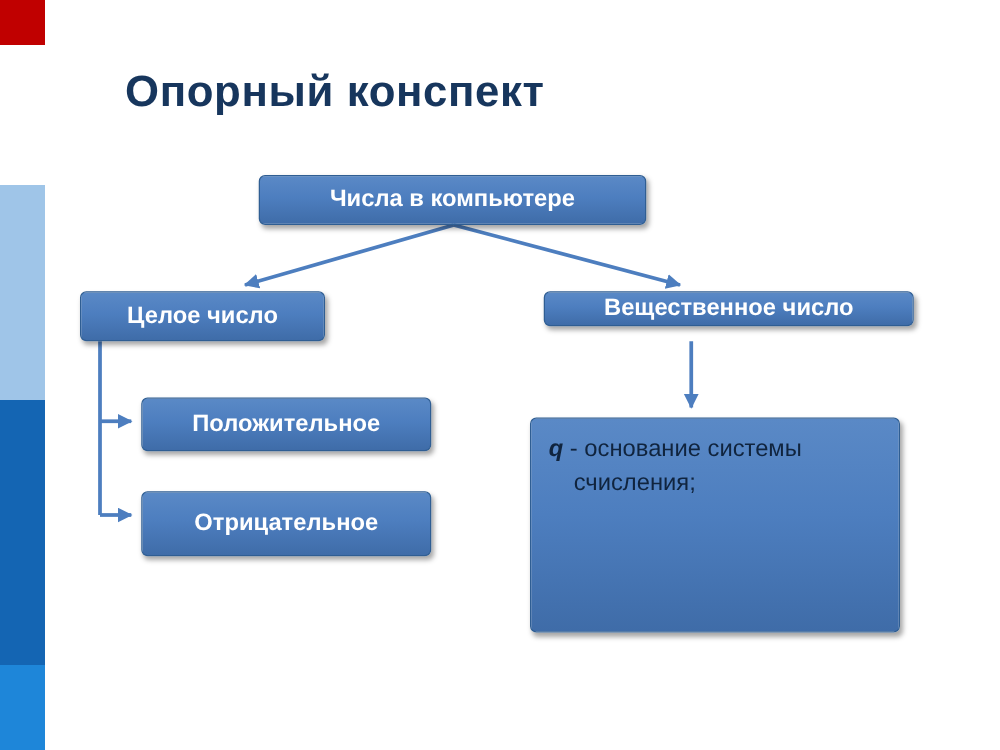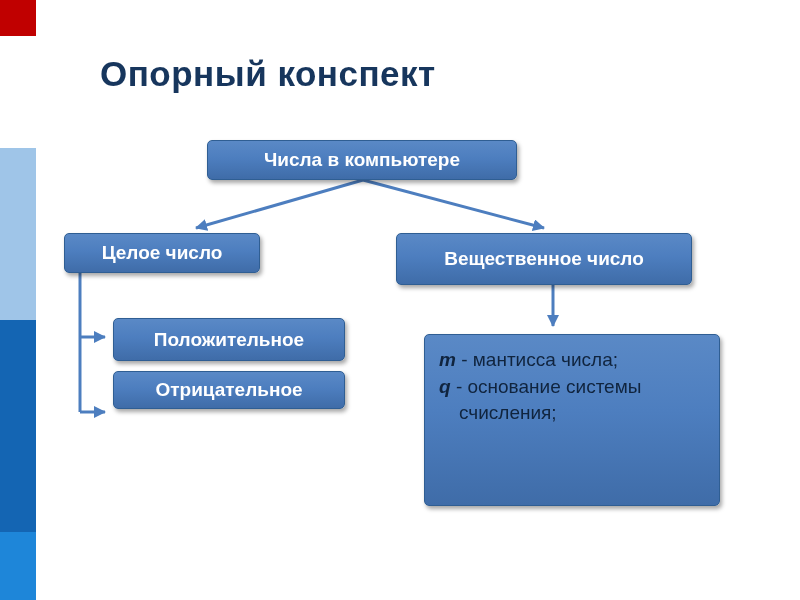--- a/index.html
+++ b/index.html
@@ -22,23 +22,23 @@
   .title{position:absolute;left:100px;top:22px;font-size:35px;font-weight:bold;
          color:var(--title);letter-spacing:0.5px;margin-top:32px;}
 
   .node{position:absolute;display:flex;align-items:center;justify-content:center;
         background:linear-gradient(180deg,#5a89c6 0%,var(--box-fill) 45%,var(--box-fill2) 100%);
         border:1px solid var(--box-border);border-radius:5px;
         box-shadow:2px 3px 4px rgba(0,0,0,0.35);
         color:var(--box-text);font-weight:bold;font-size:19px;text-align:center;}
   .node-root{left:207px;top:140px;width:310px;height:40px;}
   .node-integer{left:64px;top:233px;width:196px;height:40px;}
-  .node-real{left:396px;top:233px;width:296px;height:52px;text-align:center;}
+  .node-real{left:435px;top:233px;width:296px;height:28px;text-align:center;}
   .node-positive{left:113px;top:318px;width:232px;height:43px;}
-  .node-negative{left:113px;top:371px;width:232px;height:38px;}
+  .node-negative{left:113px;top:393px;width:232px;height:52px;}
 
   .formula-box{position:absolute;left:424px;top:334px;width:296px;height:172px;
         background:linear-gradient(180deg,#5a89c6 0%,var(--box-fill) 45%,var(--box-fill2) 100%);
         border:1px solid var(--box-border);border-radius:5px;
         box-shadow:2px 3px 4px rgba(0,0,0,0.35);
         color:var(--formula-text);font-size:19px;line-height:1.4;
         padding:12px 14px;}
   .formula-box .fline{padding-left:20px;text-indent:-20px;}
   .fvar{font-weight:bold;font-style:italic;}
   .formula-box sup{font-size:13px;}
@@ -88,20 +88,17 @@
   <div class="node node-positive">
     <span>Положительное</span>
   </div>
 
   <div class="node node-negative">
     <span>Отрицательное</span>
   </div>
 
   <div class="formula-box">
     <div class="fline">
-      <span class="fvar">m</span><span> - мантисса числа;</span>
-    </div>
-    <div class="fline">
       <span class="fvar">q</span><span> - основание системы счисления;</span>
     </div>
   </div>
 
 </div>
 
 </body></html>

